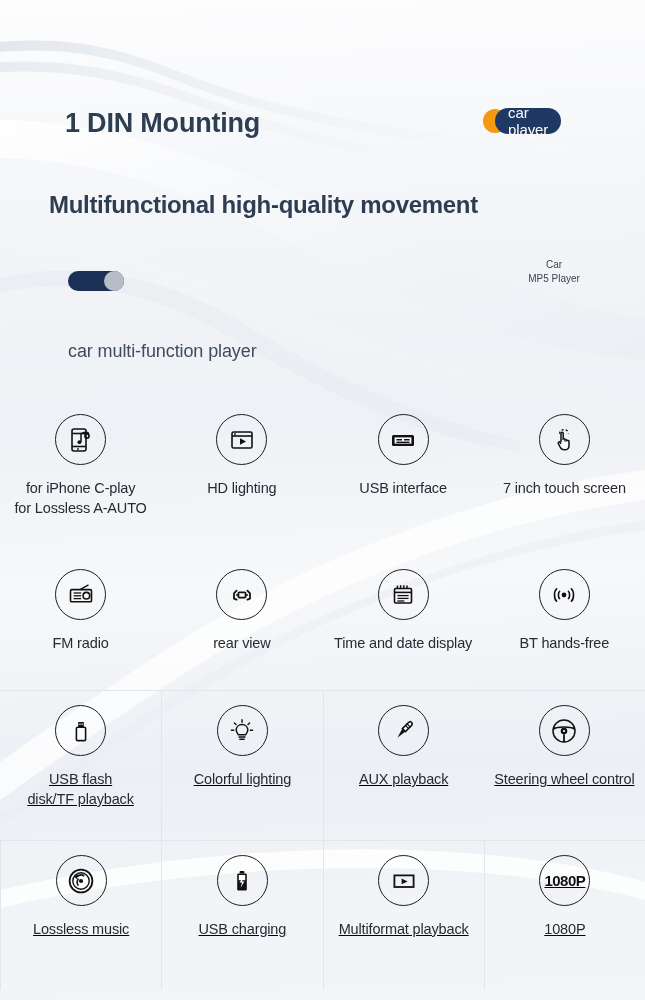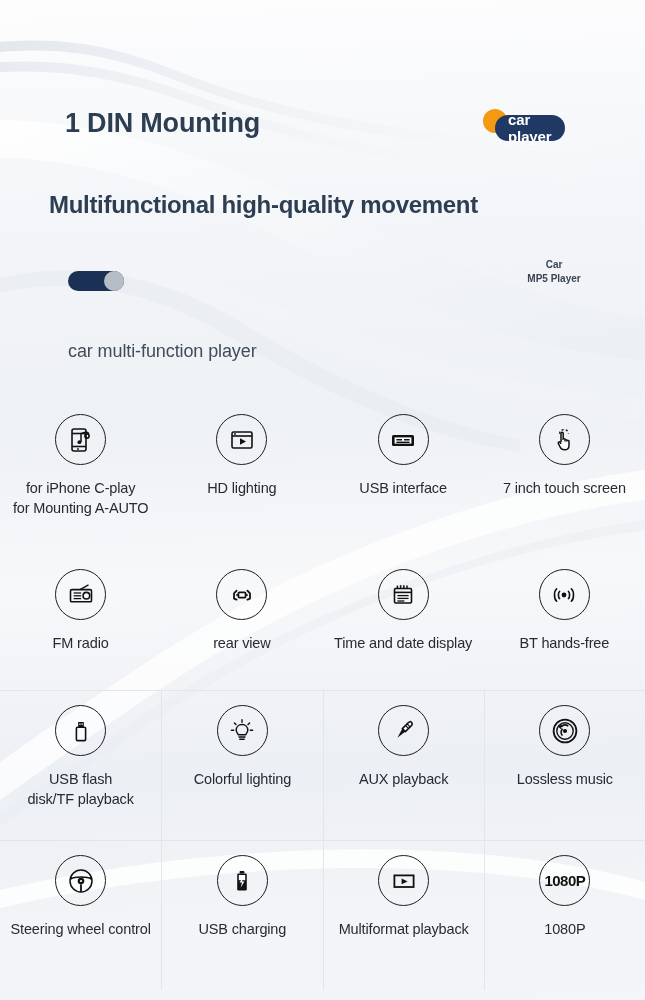--- a/index.html
+++ b/index.html
@@ -33,26 +33,26 @@
   }
 
   
   .badge-wrap { position: absolute; left: 483px; top: 108px; height: 26px; }
   .badge-dot {
     position: absolute; left: 0; top: 1px;
     width: 24px; height: 24px; border-radius: 50%;
     background: #f49a12;
   }
   .badge-pill {
-    position: absolute; left: 12px; top: 7px;
+    position: absolute; left: 12px; top: 0;
     height: 26px; padding: 0 13px 0 13px;
     border-radius: 13px;
     background: #1f3864;
     color: #ffffff;
-    font-size: 15px; font-weight: bold;
+    font-size: 15px; font-weight: normal;
     display: flex; align-items: center;
     letter-spacing: -0.1px;
   }
 
   
   .toggle {
     position: absolute; left: 68px; top: 271px;
     width: 56px; height: 20px; border-radius: 10px;
     background: #1b3055;
   }
@@ -60,21 +60,21 @@
     position: absolute; right: 0; top: 0;
     width: 20px; height: 20px; border-radius: 50%;
     background: #b7bdc6;
   }
 
   
   .mp5-label {
     position: absolute; left: 499px; top: 258px;
     width: 110px; text-align: center;
     font-size: 10px; line-height: 1.35;
-    color: #3a4450; font-weight: bold;
+    color: #3a4450; font-weight: normal;
   }
 
   
   .section-title {
     position: absolute; left: 68px; top: 341px;
     font-size: 18px; color: #414c5b; letter-spacing: -0.1px;
   }
 
   
   .grid {
@@ -106,21 +106,21 @@
     font-size: 14.5px;
     color: #262b33;
     text-align: center;
     line-height: 1.35;
     white-space: pre-line;
     letter-spacing: -0.15px;
   }
 
   
   .grid.bottom { top: 690px; }
-  .grid.bottom .cell { border-left: 1px solid #e2e5e9; }
+  .grid.bottom .cell { border-left: 1px solid #e2e5e9; text-decoration: underline; }
   .grid.bottom .cell.first { border-left: none; }
   .grid.bottom .cell.rowtop { border-top: 1px solid #e2e5e9; }
 
   .txt1080 {
     font-size: 15px; font-weight: bold; color: #111; letter-spacing: -0.5px;
   }
 </style>
 </head>
 <body>
 
@@ -191,21 +191,21 @@
         <rect x="6" y="4" width="14" height="22" rx="2"></rect>
         <line x1="6" y1="8.5" x2="20" y2="8.5"></line>
         <line x1="6" y1="21.5" x2="20" y2="21.5"></line>
         <circle cx="12" cy="24" r="0.9" fill="#111" stroke="none"></circle>
         <path d="M15 17 L15 9.5 C15 8 17 7.6 19.5 7.2 C22 6.8 23 8.4 22.2 10" stroke-width="1.5"></path>
         <circle cx="13.4" cy="17.2" r="1.9" fill="#111" stroke="none"></circle>
         <circle cx="21" cy="11" r="2.1"></circle>
       </svg>
     </div>
     <div class="cap">for  iPhone C-play
-for Mounting A-AUTO</div>
+for Lossless A-AUTO</div>
   </div>
 
   <div class="cell">
     <div class="ico">
       <svg width="30" height="30" viewBox="0 0 30 30" fill="none" stroke="#111" stroke-width="1.6">
         <rect x="5" y="7" width="20" height="16" rx="1.5"></rect>
         <line x1="5" y1="11" x2="25" y2="11"></line>
         <circle cx="8" cy="9" r="0.9" fill="#111" stroke="none"></circle>
         <path d="M13 13.2 L19 16.5 L13 19.8 Z" fill="#111" stroke="none"></path>
       </svg>
@@ -332,48 +332,48 @@
       <svg width="30" height="30" viewBox="0 0 30 30" fill="none" stroke="#111" stroke-width="1.5">
         <path d="M22.4 6.2 C23.4 7.2 23.4 8.6 22.4 9.6 L16.4 15.6 L13.4 12.6 L19.4 6.6 C20.4 5.6 21.4 5.2 22.4 6.2 Z" fill="#fff"></path>
         <path d="M16.4 15.6 L13.4 12.6 L8.4 21.8 Z" fill="#111" stroke="none"></path>
         <line x1="18.2" y1="8" x2="21" y2="10.8" stroke-width="1.2"></line>
         <line x1="16.6" y1="9.6" x2="19.4" y2="12.4" stroke-width="1.2"></line>
       </svg>
     </div>
     <div class="cap">AUX playback</div>
   </div>
 
+  <div class="cell first rowtop">
+    <div class="ico">
+      <svg width="30" height="30" viewBox="0 0 30 30" fill="none" stroke="#111" stroke-width="1.5">
+        <circle cx="15" cy="15" r="11"></circle>
+        <circle cx="15" cy="15" r="3.3" fill="#111" stroke="none"></circle>
+        <path d="M4.6 13 C8.6 10.4 21.4 10.4 25.4 13" stroke-width="1.6"></path>
+        <line x1="15" y1="18.3" x2="15" y2="26" stroke-width="1.8"></line>
+        <path d="M6.4 12.6 L4.6 11 M23.6 12.6 L25.4 11" stroke-width="1.4"></path>
+        <circle cx="15" cy="15" r="1.1" fill="#fff" stroke="none"></circle>
+      </svg>
+    </div>
+    <div class="cap">Steering wheel control</div>
+  </div>
+
   <div class="cell rowtop">
     <div class="ico">
       <svg width="30" height="30" viewBox="0 0 30 30" fill="none" stroke="#111" stroke-width="1.5">
         <circle cx="15" cy="15" r="11.4" stroke-width="1.8"></circle>
         <circle cx="15" cy="15" r="8.2" stroke-width="1.4"></circle>
         <circle cx="15" cy="15" r="2.1" fill="#111" stroke="none"></circle>
         <path d="M9.6 11.4 C11.6 8.8 15.6 8.2 18.2 10" stroke-width="1.8"></path>
         <path d="M12.4 19.6 C10.6 17.8 10.6 14.4 12.6 12.8" stroke-width="1.6"></path>
         <path d="M8.2 9.6 L11.4 12.8 M10 8.2 L12.6 10.8" stroke-width="1.4"></path>
       </svg>
     </div>
     <div class="cap">Lossless music</div>
   </div>
 
-  <div class="cell first rowtop">
-    <div class="ico">
-      <svg width="30" height="30" viewBox="0 0 30 30" fill="none" stroke="#111" stroke-width="1.5">
-        <circle cx="15" cy="15" r="11"></circle>
-        <circle cx="15" cy="15" r="3.3" fill="#111" stroke="none"></circle>
-        <path d="M4.6 13 C8.6 10.4 21.4 10.4 25.4 13" stroke-width="1.6"></path>
-        <line x1="15" y1="18.3" x2="15" y2="26" stroke-width="1.8"></line>
-        <path d="M6.4 12.6 L4.6 11 M23.6 12.6 L25.4 11" stroke-width="1.4"></path>
-        <circle cx="15" cy="15" r="1.1" fill="#fff" stroke="none"></circle>
-      </svg>
-    </div>
-    <div class="cap">Steering wheel control</div>
-  </div>
-
   <div class="cell rowtop">
     <div class="ico">
       <svg width="30" height="30" viewBox="0 0 30 30" fill="none" stroke="#111" stroke-width="1.6">
         <rect x="10.2" y="7.4" width="9.6" height="17.2" rx="1.4" fill="#111" stroke="none"></rect>
         <rect x="12.6" y="5" width="4.8" height="2.6" rx="0.8" fill="#111" stroke="none"></rect>
         <rect x="11.8" y="9" width="6.4" height="5.2" fill="#fff" stroke="none"></rect>
         <path d="M16.4 10.2 L12.6 16.6 L15 16.6 L13.6 21.8 L17.4 15.4 L15 15.4 Z" fill="#fff" stroke="none"></path>
       </svg>
     </div>
     <div class="cap">USB charging</div>

